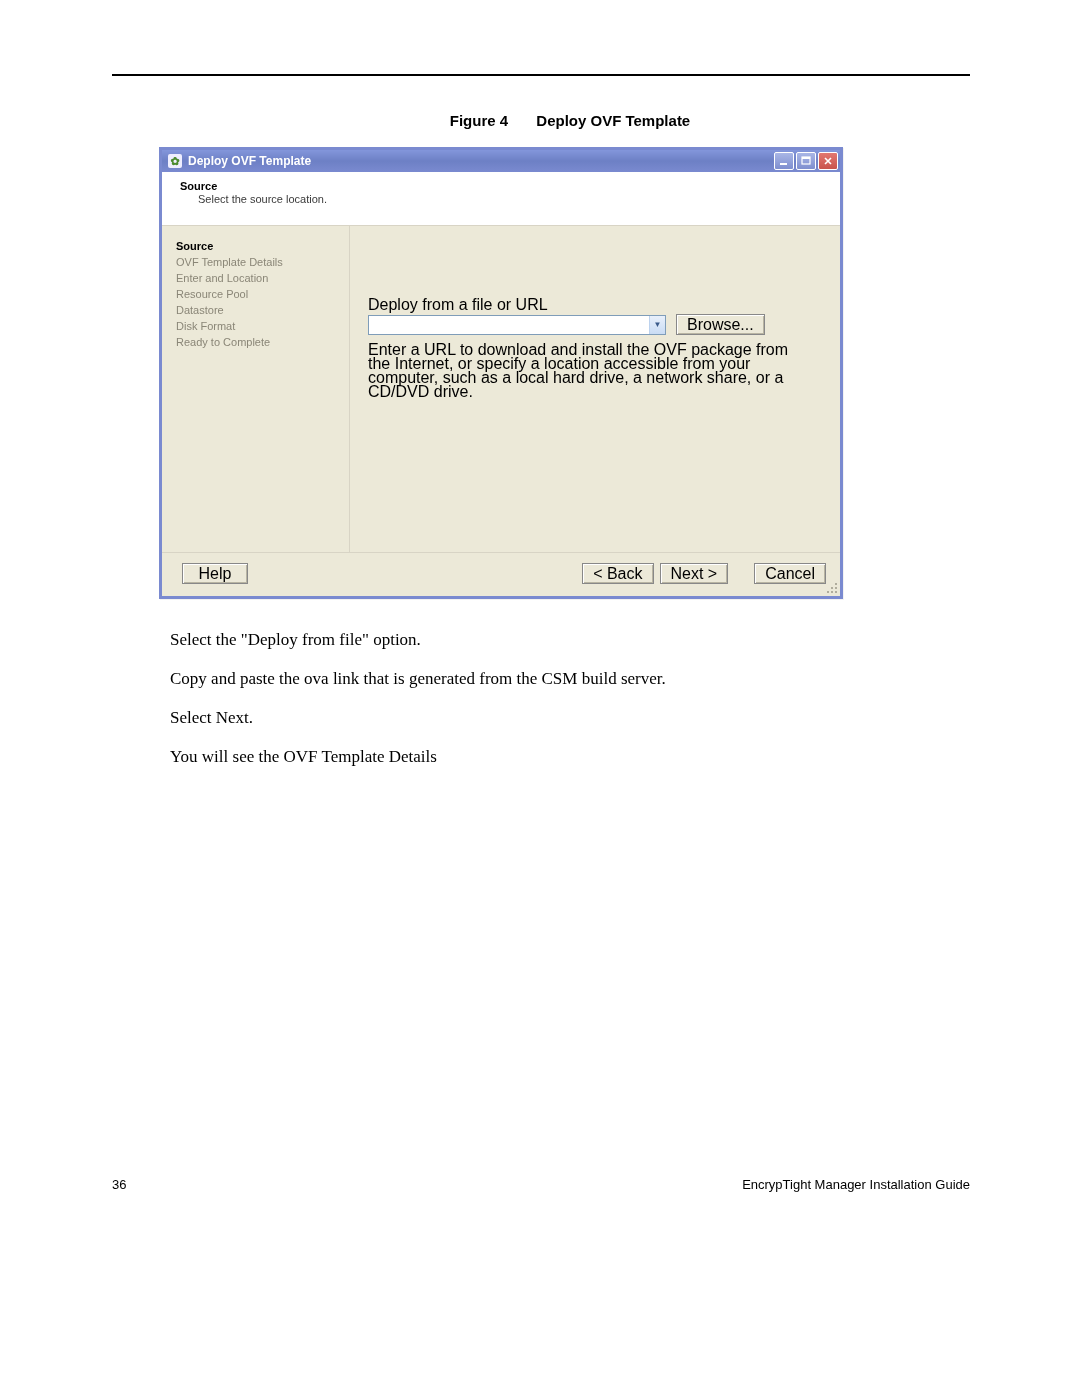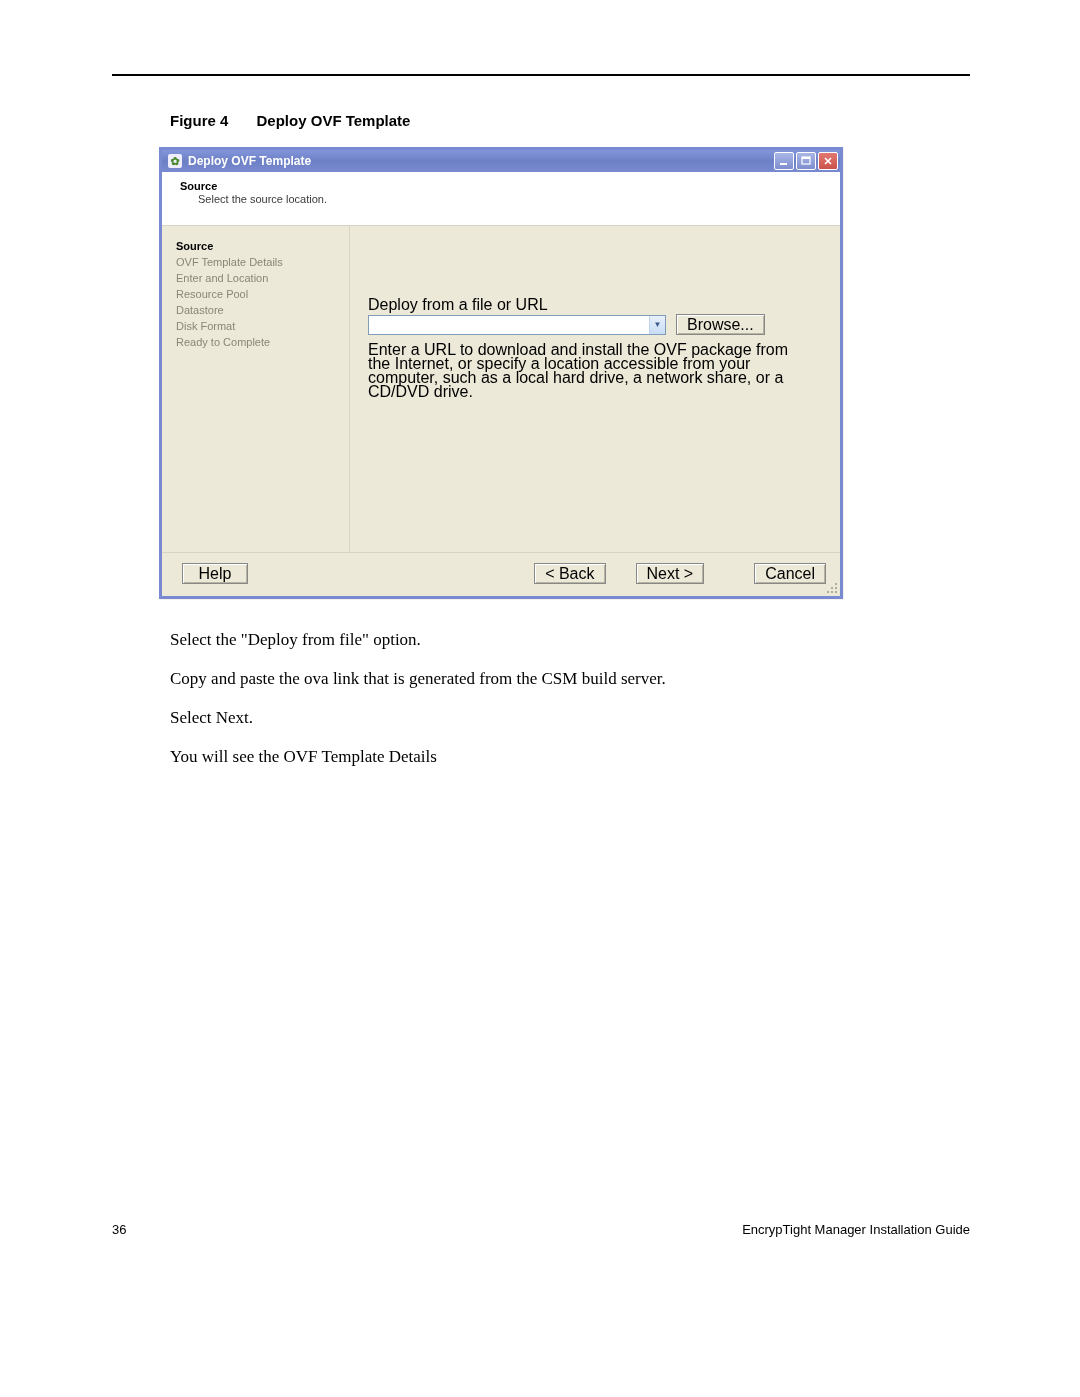--- a/index.html
+++ b/index.html
@@ -19,20 +19,21 @@
   .rule {
     border-top: 2px solid #000;
     margin-bottom: 36px;
   }
   .figure-caption {
     font-size: 15px;
     font-weight: bold;
     color: #000;
     margin-left: 58px;
     margin-bottom: 18px;
+    text-align: center;
   }
   .figure-caption .fig-label { margin-right: 24px; }
   .dialog-wrap {
     margin-left: 47px;
     width: 684px;
     position: relative;
   }
   .dialog {
     width: 684px;
     border: 3px solid #7a8ad0;
@@ -172,21 +173,20 @@
     color: #000;
     line-height: 14px;
     max-width: 430px;
   }
   .button-bar {
     background: #ece9d8;
     border-top: 1px solid #d8d4c5;
     padding: 10px 14px 12px 14px;
     display: flex;
     align-items: center;
-    gap: 24px;
   }
   .button-bar .spacer { flex: 1; }
   .button-bar .xp-btn { margin-left: 6px; }
   .button-bar .xp-btn.gap { margin-left: 26px; }
   .resize-grip {
     position: absolute;
     right: 2px;
     bottom: 2px;
     width: 14px; height: 14px;
     color: #9c998a;
@@ -195,21 +195,21 @@
     margin-left: 58px;
     font-family: "Times New Roman", Times, serif;
     font-size: 17px;
     color: #000;
     line-height: 1.35;
   }
   .body-text p { margin-bottom: 16px; }
   .page-footer {
     position: absolute;
     left: 112px;
-    top: 1222px;
+    top: 1177px;
     width: 858px;
     display: flex;
     justify-content: space-between;
     font-size: 13px;
     color: #000;
   }
   .page-footer .pn { font-family: Arial, sans-serif; }
   .page-footer .doc { font-family: Arial, sans-serif; }
 </style>
 </head>

